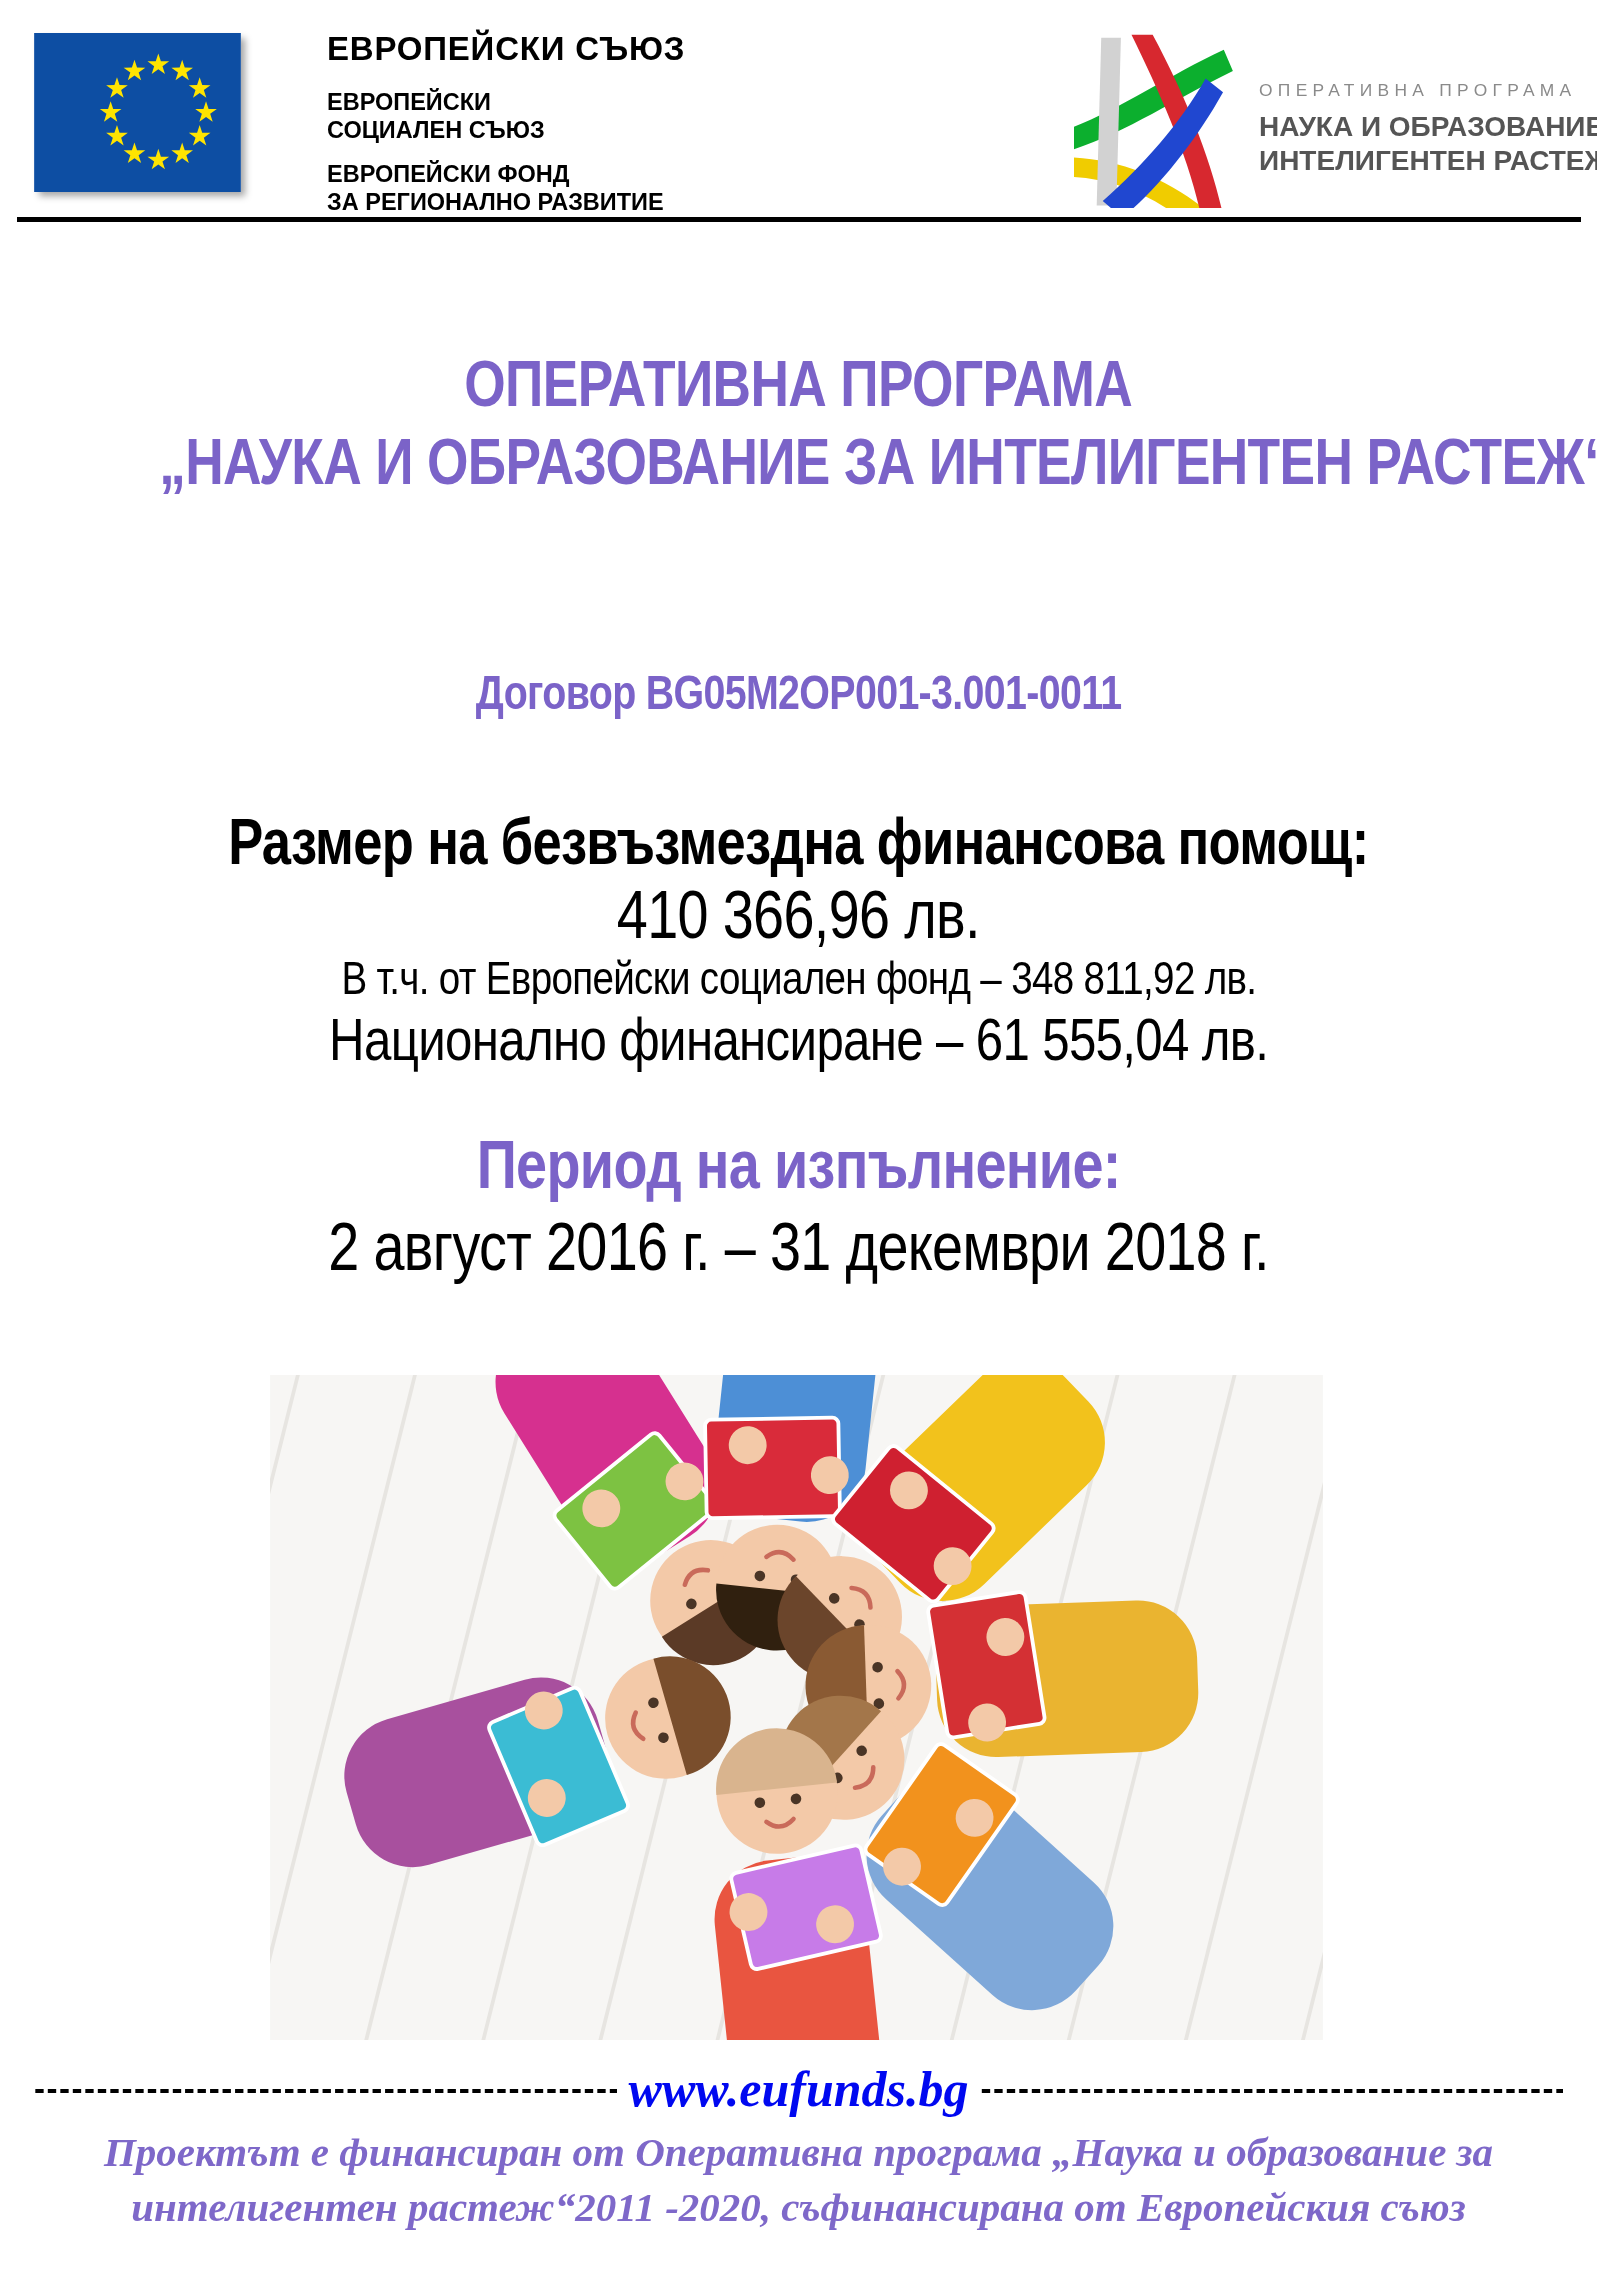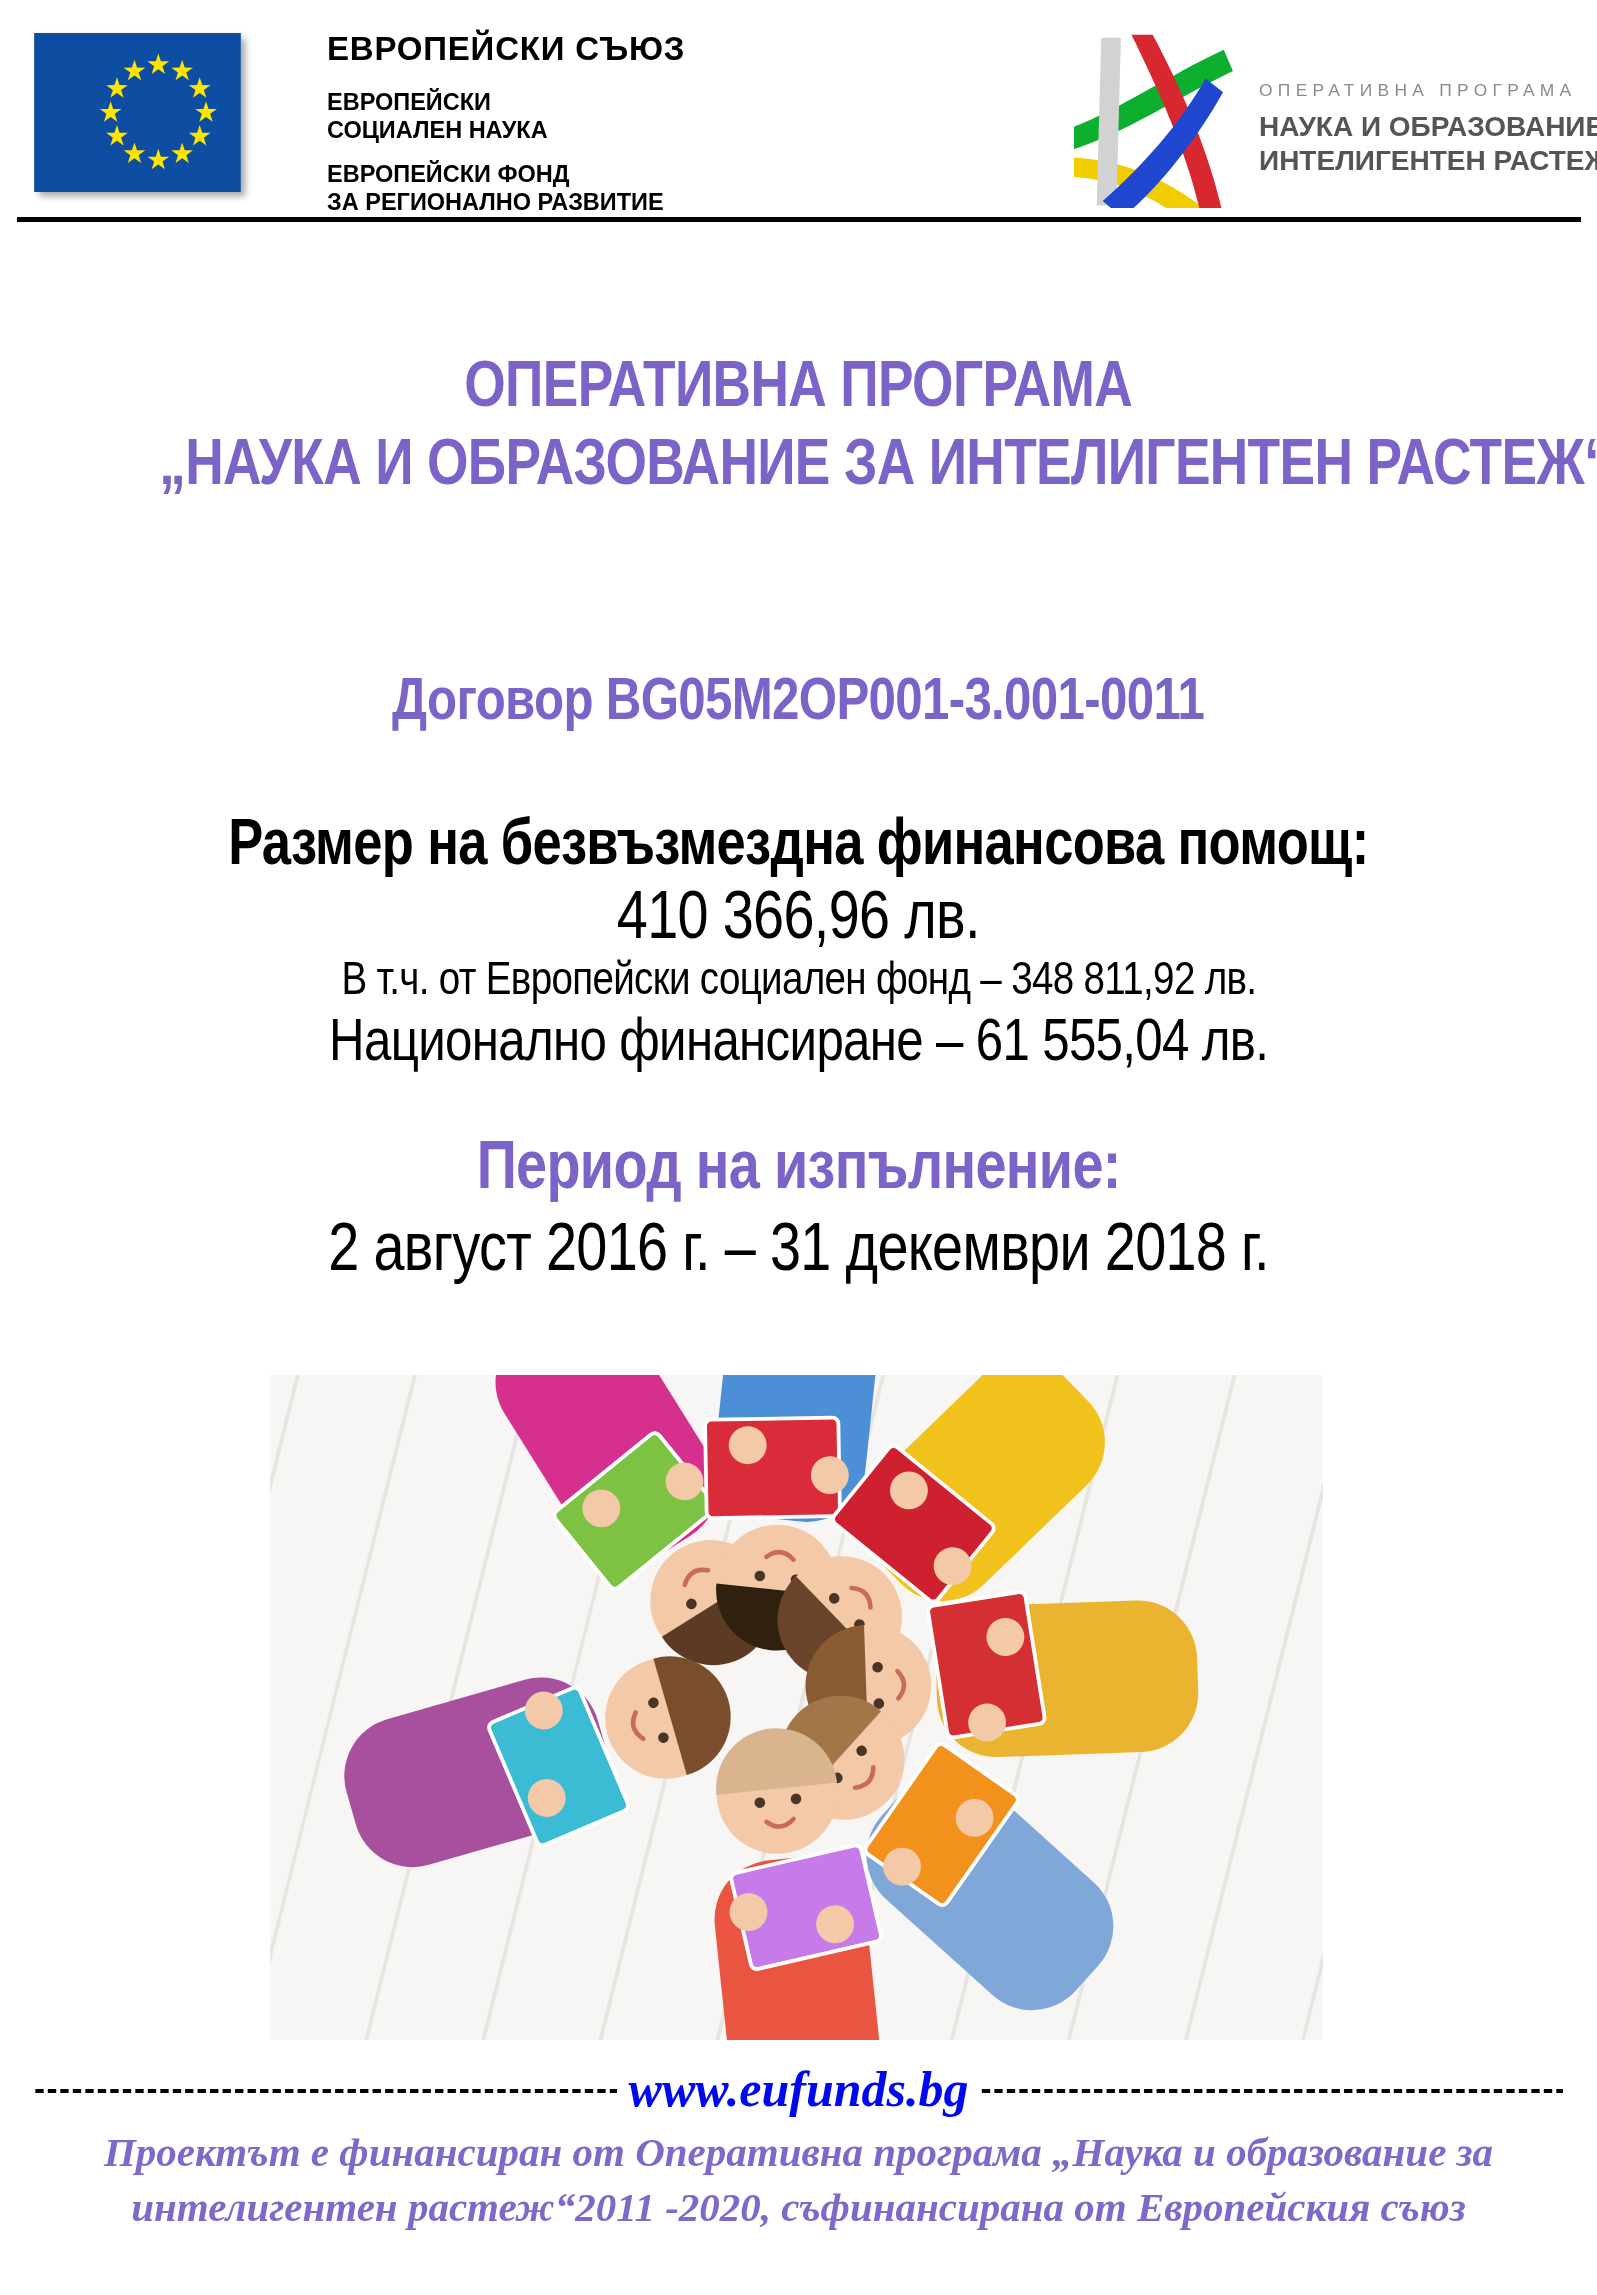--- a/index.html
+++ b/index.html
@@ -25,21 +25,21 @@
   .divider{position:absolute;top:217px;left:16.7px;width:1564px;height:5.3px;background:#000;}
 
   
   .line{position:absolute;left:0;width:100%;text-align:center;line-height:1;white-space:nowrap;}
   .cond{display:inline-block;transform:scaleX(.82);transform-origin:50% 50%;letter-spacing:-0.8px;}
   .bold{font-weight:700;}
   .purple{color:#7b63c8;}
   .l-prog1{top:351px;font-size:65px;}
   .l-prog2{top:429px;font-size:65px;}
   .l-proj1{top:591px;font-size:68px;}
-  .l-proj2{top:669px;font-size:60px;}
+  .l-proj2{top:669px;font-size:48px;}
   .l-grant-h{top:810px;font-size:64px;}
   .l-grant-t{top:880px;font-size:68px;}
   .l-esf{top:954px;font-size:47px;}
   .l-nat{top:1010px;font-size:60px;}
   .l-period-h{top:1130px;font-size:68px;}
   .l-period-v{top:1212px;font-size:68px;}
 
   
   .photo{position:absolute;left:270px;top:1375px;width:1053px;height:665px;overflow:hidden;}
   .photo svg{display:block;}
@@ -76,21 +76,21 @@
           <polygon points="0.0,-15.0 3.4,-4.7 14.3,-4.6 5.5,1.8 8.8,12.1 0.0,5.8 -8.8,12.1 -5.5,1.8 -14.3,-4.6 -3.4,-4.7" transform="translate(109.4 136.5)" fill="#ffe400"></polygon>
           <polygon points="0.0,-15.0 3.4,-4.7 14.3,-4.6 5.5,1.8 8.8,12.1 0.0,5.8 -8.8,12.1 -5.5,1.8 -14.3,-4.6 -3.4,-4.7" transform="translate(101.0 105.0)" fill="#ffe400"></polygon>
           <polygon points="0.0,-15.0 3.4,-4.7 14.3,-4.6 5.5,1.8 8.8,12.1 0.0,5.8 -8.8,12.1 -5.5,1.8 -14.3,-4.6 -3.4,-4.7" transform="translate(109.4 73.5)" fill="#ffe400"></polygon>
           <polygon points="0.0,-15.0 3.4,-4.7 14.3,-4.6 5.5,1.8 8.8,12.1 0.0,5.8 -8.8,12.1 -5.5,1.8 -14.3,-4.6 -3.4,-4.7" transform="translate(132.5 50.4)" fill="#ffe400"></polygon>
         </g>
     </svg>
   </div>
   <div class="eu-text">
     <div class="eu-title">ЕВРОПЕЙСКИ СЪЮЗ</div>
     <div class="eu-sub g1">ЕВРОПЕЙСКИ</div>
-    <div class="eu-sub">СОЦИАЛЕН НАУКА</div>
+    <div class="eu-sub">СОЦИАЛЕН СЪЮЗ</div>
     <div class="eu-sub g2">ЕВРОПЕЙСКИ ФОНД</div>
     <div class="eu-sub">ЗА РЕГИОНАЛНО РАЗВИТИЕ</div>
   </div>
 
   <svg class="op-ribbons" viewBox="0 0 230 235">
     <path d="M-6 130 C 55 108 125 60 198 26 L 210 54 C 135 90 68 136 -2 158 Z" fill="#0caf2e"></path>
     <path d="M-6 168 C 58 170 118 194 170 234 L 150 256 C 102 216 48 196 -6 194 Z" fill="#f0cc00"></path>
     <path d="M36 10 L62 10 L56 232 L30 232 Z" fill="#d2d2d2"></path>
     <path d="M76 6 L104 6 C 148 88 180 168 196 240 L 168 246 C 152 168 114 84 76 6 Z" fill="#d7282f"></path>
     <path d="M174 64 L197 82 C 160 148 112 208 64 248 L 38 226 C 92 178 140 124 174 64 Z" fill="#2047d0"></path>

